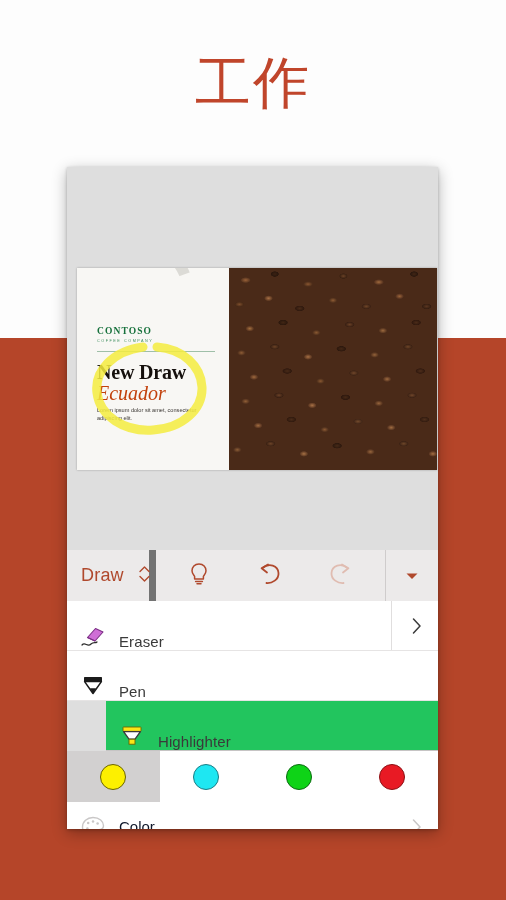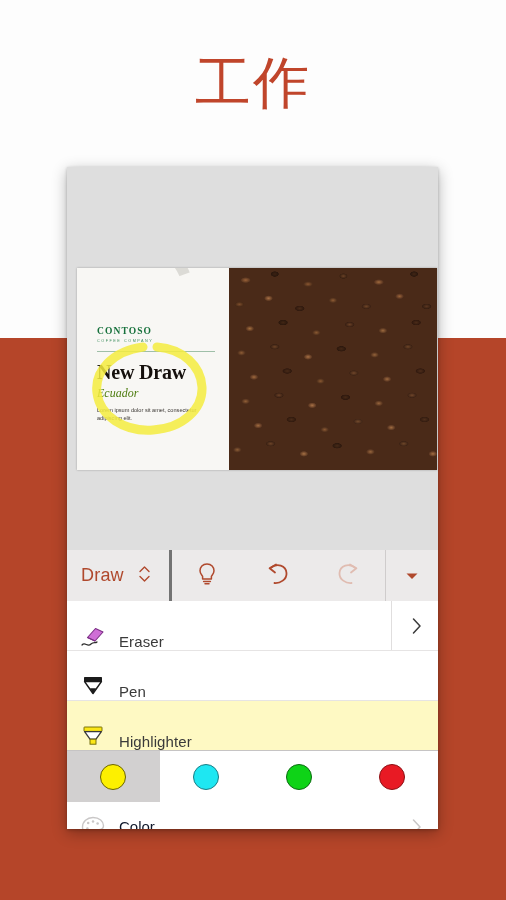--- a/index.html
+++ b/index.html
@@ -120,23 +120,23 @@
     font-size: 20px;
     line-height: 24px;
     color: #15100d;
     font-weight: 700;
     letter-spacing: -0.2px;
   }
   #slide-subtitle {
     position: absolute;
     left: 20px; top: 115px;
     font-family: "Liberation Serif", serif;
-    font-size: 12px;
+    font-size: 20px;
     line-height: 20px;
-    color: #4d7c0f;
+    color: #c2410c;
     font-style: italic;
     font-weight: 400;
   }
   #slide-body {
     position: absolute;
     left: 20px; top: 138px;
     width: 105px;
     font-family: "Liberation Sans", sans-serif;
     font-size: 5.6px;
     line-height: 8.4px;
@@ -210,28 +210,28 @@
   #ribbon {
     position: absolute;
     left: 0; top: 383px;
     width: 371px; height: 51px;
     background: #eceaea;
     border-bottom: 1px solid #cfcccc;
     display: flex;
     align-items: center;
   }
   #ribbon-left {
-    width: 105px;
+    width: 89px;
     display: flex;
     align-items: center;
     gap: 14px;
     padding-left: 14px;
     box-sizing: border-box;
     height: 100%;
-    border-right: 3px solid #737373;
+    border-right: 7px solid #737373;
   }
   #ribbon-tab-label {
     font-size: 18px;
     color: #b0492d;
     letter-spacing: 0.2px;
   }
   #ribbon-mid {
     flex: 1;
     display: flex;
     align-items: center;
@@ -252,21 +252,21 @@
   #tool-list { position: absolute; left: 0; top: 434px; width: 371px; }
   .tool-row {
     position: relative;
     height: 50px;
     display: flex;
     align-items: flex-end;
     background: #ffffff;
     border-bottom: 1px solid #e6e4e4;
     box-sizing: border-box;
   }
-  .tool-row.selected { background: #fef9c3; border-bottom-color: #c6c4c4; }
+  .tool-row.selected { background: #22c55e; border-bottom-color: #c6c4c4; margin-left: 39px; }
   .tool-icon {
     width: 52px;
     display: flex;
     align-items: center;
     justify-content: center;
     flex: 0 0 52px;
   }
   .tool-label {
     font-size: 15px;
     color: #3a3a3a;

